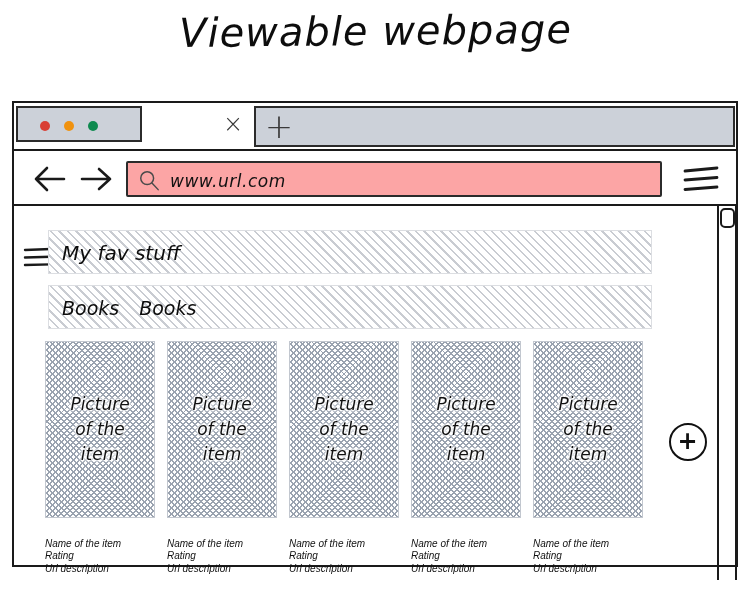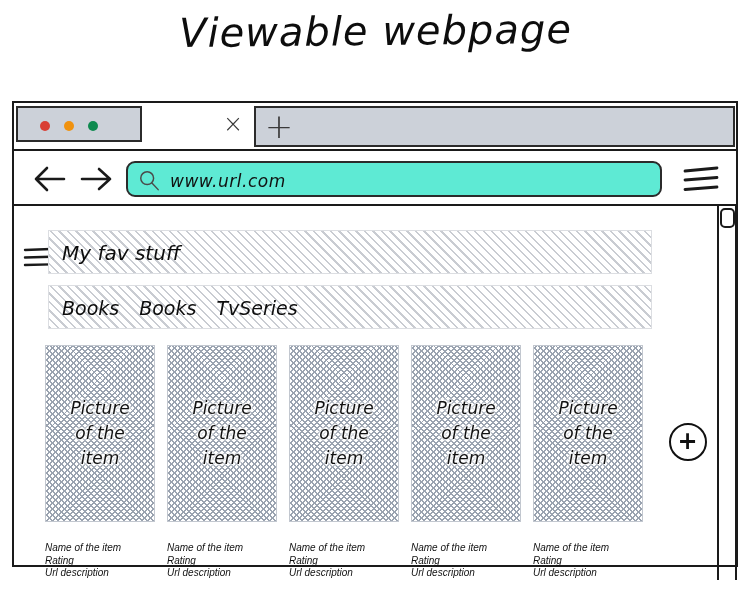--- a/index.html
+++ b/index.html
@@ -133,23 +133,23 @@
   }
   #back-arrow-icon { left: 16px; }
   #forward-arrow-icon { left: 62px; }
 
   #address-bar {
     position: absolute;
     left: 112px;
     top: 10px;
     width: 536px;
     height: 36px;
-    background: #5eead4;
+    background: #fca5a5;
     border: 2px solid #2b2b2b;
-    border-radius: 9px;
+    border-radius: 2px;
     box-sizing: border-box;
   }
   #search-icon {
     position: absolute;
     left: 10px;
     top: 6px;
     width: 22px;
     height: 22px;
   }
   #url-text {
@@ -269,21 +269,21 @@
 
   
   #card-row {
     position: absolute;
     left: 31px;
     top: 139px;
     width: 620px;
     height: 226px;
     display: flex;
     gap: 12px;
-    align-items: flex-start;
+    align-items: center;
   }
   .item-card {
     width: 110px;
     position: relative;
   }
   .card-thumb {
     width: 110px;
     height: 177px;
     box-sizing: border-box;
     background-color: #ffffff;
@@ -400,21 +400,20 @@
     </svg>
 
     <div class="hatch-bar" id="site-title-bar">
       <div id="site-title-text">My fav stuff</div>
     </div>
 
     <div class="hatch-bar" id="site-nav-bar">
       <div id="site-nav-items">
         <span class="nav-item">Books</span>
         <span class="nav-item">Books</span>
-        <span class="nav-item">TvSeries</span>
       </div>
     </div>
 
     <div id="card-row">
 
       <div class="item-card">
         <div class="card-thumb">
           <span class="card-thumb-label">Picture
 of the
 item</span>

